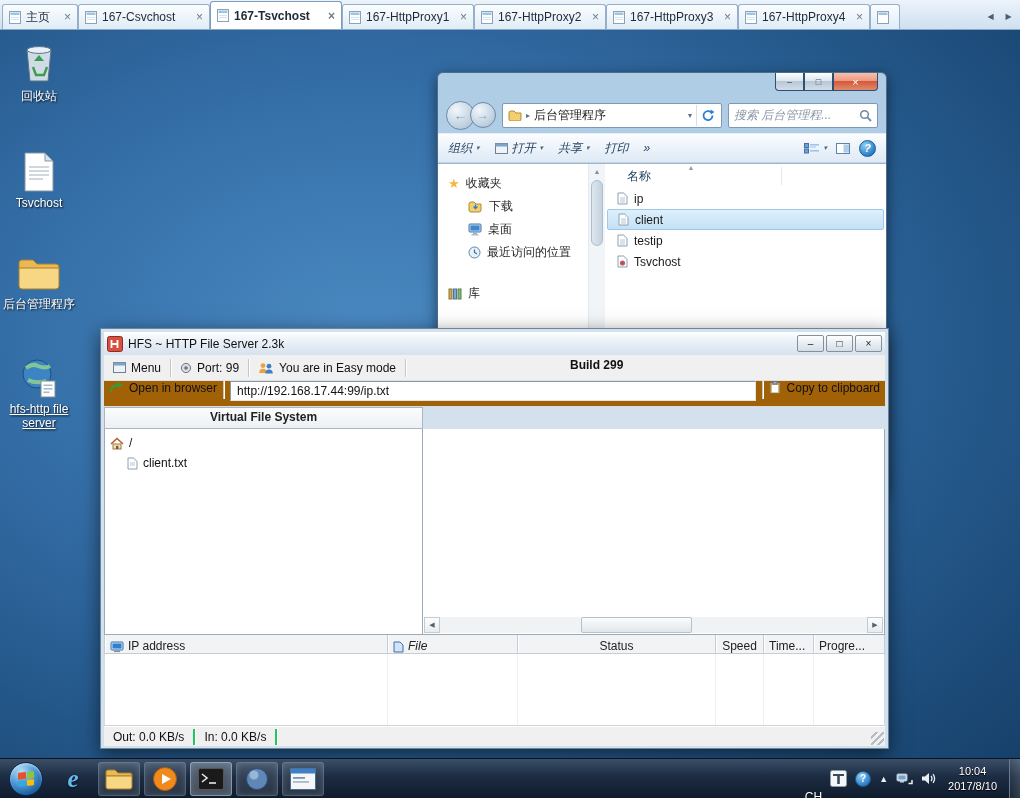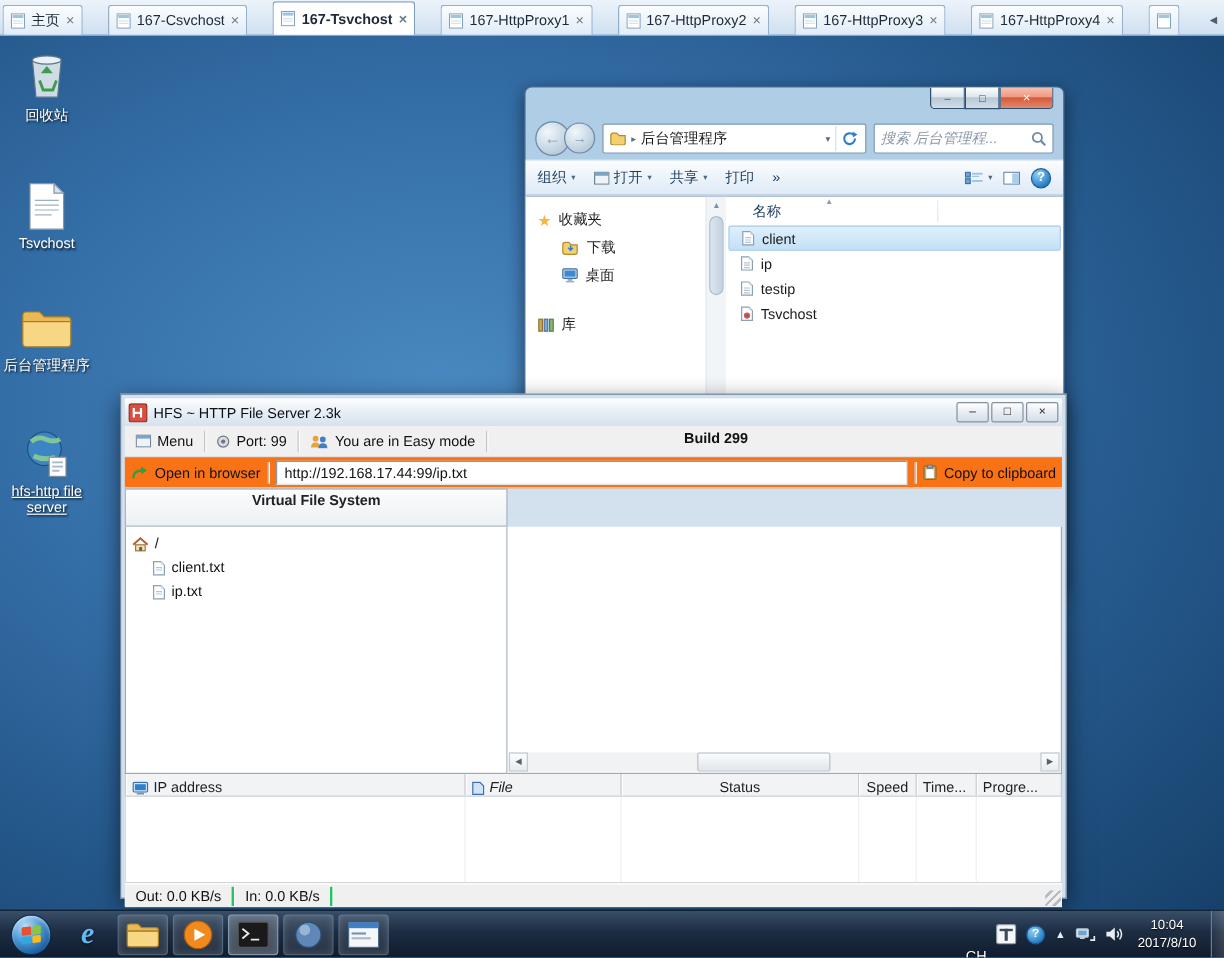--- a/index.html
+++ b/index.html
@@ -17,21 +17,21 @@
   #di-doc     { left:0; top:146px; }
   #di-folder  { left:0; top:246px; }
   #di-hfs     { left:0; top:352px;text-decoration:underline; }
 
   
   .tabbar { position:absolute; top:0; left:0; right:0; height:30px; z-index:15;
     background:linear-gradient(#ecf3fa,#cfe0f1); border-bottom:1px solid #8ca7c4;
     display:flex; align-items:flex-end; padding:0 2px; }
   .tab { height:25px; display:flex; align-items:center; gap:5px; padding:0 6px;
     background:linear-gradient(#fbfdfe,#e0ecf7); border:1px solid #96b0cc; border-bottom:none;
-    border-radius:3px 3px 0 0; margin-right:21px; font-size:12px; color:#1e2a38; width:132px; }
+    border-radius:3px 3px 0 0; margin-right:0; font-size:12px; color:#1e2a38; width:132px; }
   .tab.small { width:76px; }
   .tab.stub  { width:30px; }
   .tab.active { background:#fff; font-weight:bold; height:28px; border-color:#7d9bbd; }
   .tab .lbl { flex:1; overflow:hidden; white-space:nowrap; text-overflow:ellipsis; }
   .tab .x { color:#6b7c8d; font-size:12px; line-height:1; }
   .tabnav { margin-left:auto; display:flex; gap:3px; align-items:center; height:26px; padding-right:2px; }
   .nbtn { width:15px; height:20px; font-size:8px; color:#4a5e74; display:flex; align-items:center; justify-content:center; }
 
   
   #explorer { position:absolute; left:437px; top:72px; width:450px; height:420px; z-index:5;
@@ -52,21 +52,21 @@
   .addr { flex:1; height:25px; background:#fff; border:1px solid #7e99b4; border-radius:2px;
     display:flex; align-items:center; margin:0 6px; padding:0 2px 0 5px; font-size:12px; gap:4px; color:#1a1a1a; }
   .addr .sp { flex:1; }
   .crumb { color:#5a6e84; font-size:8px; }
   .refreshseg { border-left:1px solid #d5e0ea; padding:0 4px; height:21px; display:flex; align-items:center; }
   .search { width:150px; height:25px; background:#fff; border:1px solid #7e99b4; border-radius:2px;
     display:flex; align-items:center; padding:0 5px; font-size:12px; color:#8a97a5; gap:4px; font-style:italic; }
   .search .sp { flex:1; overflow:hidden; white-space:nowrap; }
   .exp-toolbar { height:30px; background:linear-gradient(#fcfdfe,#eaf2fa 55%,#dfeaf6);
     border-top:1px solid #e7eff7; border-bottom:1px solid #c3d3e2;
-    display:flex; align-items:center; padding:0 10px; gap:15px; font-size:12px; color:#1e3c5c; }
+    display:flex; align-items:center; padding:0 10px; gap:15px; font-size:12px; color:#1e3c5c;font-style:italic; }
   .tbtn { display:flex; align-items:center; gap:4px; }
   .tb-caret { font-size:7px; color:#4a6885; }
   .tb-right { margin-left:auto; display:flex; gap:9px; align-items:center; }
   .helpcirc { width:17px; height:17px; border-radius:50%; border:1px solid #1c5d97; color:#fff;
     background:radial-gradient(circle at 35% 30%, #8fd0f5, #2a7fc6 70%, #1b5d9b);
     font-size:11px; font-weight:bold; display:flex; align-items:center; justify-content:center; }
   .exp-body { display:flex; background:#fff; height:327px; border-top:1px solid #9eb6cc; overflow:hidden; }
   .exp-side { width:150px; padding-top:8px; font-size:12px; color:#1f1f1f; flex:none; }
   .srow { height:23px; display:flex; align-items:center; gap:6px; padding-left:10px; }
   .srow.indent { padding-left:30px; }
@@ -91,26 +91,26 @@
     color:#111; position:relative; background:linear-gradient(#fdfeff,#e7eef6 50%,#d6e2ee); }
   .hfs-build { position:absolute; left:466px; font-weight:bold;margin-top:42px; }
   .hfs-caps { margin-left:auto; display:flex; gap:2px; }
   .hcb { width:27px; height:17px; border:1px solid #84909c; border-radius:2px; color:#222;
     background:linear-gradient(#fefefe,#e9eef4 48%,#d4dde7); font-size:10px;
     display:flex; align-items:center; justify-content:center; }
   .hfs-menu { height:26px; background:#f0f0f0; display:flex; align-items:center; font-size:12px; color:#111;
     border-bottom:1px solid #e0e0e0; }
   .mitem { display:flex; align-items:center; gap:5px; padding:0 9px; height:100%; }
   .msep { width:1px; height:18px; background:#c6c6c6; box-shadow:1px 0 0 #fff; }
-  .hfs-url { height:26px; background:#f97316; display:flex; align-items:center; gap:6px; padding:0 5px;
+  .hfs-url { height:26px; background:#a16207; display:flex; align-items:flex-start; gap:6px; padding:0 5px;
     font-size:12px; color:#111; border-bottom:1px solid #dadada; }
   .urlbox { flex:1; height:20px; background:#fff; border:1px solid; border-color:#8a98a5 #dfe5ea #dfe5ea #8a98a5;
     padding:0 6px; line-height:18px; color:#111; overflow:hidden; white-space:nowrap; }
   .hfs-heads { display:flex; }
-  .phead { height:32px; line-height:19px; text-align:center; font-size:12px; font-weight:bold; color:#222;
+  .phead { height:22px; line-height:19px; text-align:center; font-size:12px; font-weight:bold; color:#222;
     background:linear-gradient(#fbfcfd,#edf0f3); border:1px solid #aab6c1; }
   .phead.vfs { width:319px; } .phead.log { flex:1; border-left:none; }
   .hfs-panels { display:flex; height:206px; }
   .vfspanel { width:319px; background:#fff; border:1px solid #9cabb9; border-top:none; padding:4px 5px; font-size:12px; color:#111; }
   .logpanel { flex:1; background:#fff; border:1px solid #9cabb9; border-top:none; border-left:none; position:relative; }
   .trow { height:20px; display:flex; align-items:center; gap:5px; }
   .trow.child { padding-left:17px; }
   .hscroll { position:absolute; left:1px; right:1px; bottom:1px; height:16px; background:#f1f2f4; display:flex; }
   .hs-btn { width:16px; height:16px; border:1px solid #c2cad2; background:linear-gradient(#fdfdfe,#e8ecef);
     font-size:7px; color:#55626e; display:flex; align-items:center; justify-content:center; flex:none; }
@@ -422,20 +422,29 @@
         <span>
             <svg width="14" height="13">
               <rect x="1" y="1" width="12" height="8" rx="1" fill="#bcd9f0" stroke="#4a72a0"></rect>
               <rect x="2.5" y="2.5" width="9" height="5" fill="#3e88cf"></rect>
               <rect x="5" y="9.5" width="4" height="1.6" fill="#9ab0c4"></rect>
               <rect x="3.5" y="11.2" width="7" height="1.2" fill="#9ab0c4"></rect>
             </svg>
           </span>
         <span>桌面</span>
       </div>
+      <div class="srow indent">
+        <span>
+            <svg width="13" height="13">
+              <circle cx="6.5" cy="6.5" r="5.5" fill="#e8f1f8" stroke="#5b82a8"></circle>
+              <path d="M6.5 3.5 v3 l2.5 1.5" stroke="#2f6fae" fill="none" stroke-width="1.2"></path>
+            </svg>
+          </span>
+        <span>最近访问的位置</span>
+      </div>
       <div class="gap"></div>
       <div class="srow">
         <span>
             <svg width="14" height="13">
               <rect x="1" y="2" width="3" height="10" fill="#c9a85a" stroke="#8f7433"></rect>
               <rect x="5.5" y="2" width="3" height="10" fill="#7fa8d0" stroke="#4a72a0"></rect>
               <rect x="10" y="2" width="3" height="10" fill="#88b879" stroke="#567d49"></rect>
             </svg>
           </span>
         <span>库</span>
@@ -447,43 +456,43 @@
       <div class="thumb"></div>
       <span class="sa dn">▼</span>
     </div>
 
     <div class="exp-list">
       <div class="lhead">
         <span class="sort">▴</span>
         <span>名称</span>
         <span class="colline"></span>
       </div>
-      <div class="frow sel">
+      <div class="frow">
         <span>
             <svg width="11" height="13">
               <path d="M1 1 h6 l3 3 v8 h-9 z" fill="#fff" stroke="#8aa0b4"></path>
               <path d="M7 1 l3 3 h-3 z" fill="#d9e4ec"></path>
               <line x1="3" y1="6" x2="8" y2="6" stroke="#b6c5d2"></line>
               <line x1="3" y1="8" x2="8" y2="8" stroke="#b6c5d2"></line>
               <line x1="3" y1="10" x2="8" y2="10" stroke="#b6c5d2"></line>
             </svg>
           </span>
-        <span>client</span>
-      </div>
-      <div class="frow">
+        <span>ip</span>
+      </div>
+      <div class="frow sel">
         <span>
             <svg width="11" height="13">
               <path d="M1 1 h6 l3 3 v8 h-9 z" fill="#fff" stroke="#8aa0b4"></path>
               <path d="M7 1 l3 3 h-3 z" fill="#d9e4ec"></path>
               <line x1="3" y1="6" x2="8" y2="6" stroke="#b6c5d2"></line>
               <line x1="3" y1="8" x2="8" y2="8" stroke="#b6c5d2"></line>
               <line x1="3" y1="10" x2="8" y2="10" stroke="#b6c5d2"></line>
             </svg>
           </span>
-        <span>ip</span>
+        <span>client</span>
       </div>
       <div class="frow">
         <span>
             <svg width="11" height="13">
               <path d="M1 1 h6 l3 3 v8 h-9 z" fill="#fff" stroke="#8aa0b4"></path>
               <path d="M7 1 l3 3 h-3 z" fill="#d9e4ec"></path>
               <line x1="3" y1="6" x2="8" y2="6" stroke="#b6c5d2"></line>
               <line x1="3" y1="8" x2="8" y2="8" stroke="#b6c5d2"></line>
               <line x1="3" y1="10" x2="8" y2="10" stroke="#b6c5d2"></line>
             </svg>
@@ -597,31 +606,20 @@
       <div class="trow child">
         <span>
             <svg width="11" height="13">
               <path d="M1 1 h6 l3 3 v8 h-9 z" fill="#fff" stroke="#8aa0b4"></path>
               <path d="M7 1 l3 3 h-3 z" fill="#d9e4ec"></path>
               <line x1="3" y1="6" x2="8" y2="6" stroke="#b6c5d2"></line>
               <line x1="3" y1="8" x2="8" y2="8" stroke="#b6c5d2"></line>
             </svg>
           </span>
         <span>client.txt</span>
-      </div>
-      <div class="trow child">
-        <span>
-            <svg width="11" height="13">
-              <path d="M1 1 h6 l3 3 v8 h-9 z" fill="#fff" stroke="#8aa0b4"></path>
-              <path d="M7 1 l3 3 h-3 z" fill="#d9e4ec"></path>
-              <line x1="3" y1="6" x2="8" y2="6" stroke="#b6c5d2"></line>
-              <line x1="3" y1="8" x2="8" y2="8" stroke="#b6c5d2"></line>
-            </svg>
-          </span>
-        <span>ip.txt</span>
       </div>
     </div>
     <div class="logpanel">
       <div class="hscroll">
         <span class="hs-btn">◀</span>
         <span class="hs-track">
             <span class="hs-thumb"></span>
           </span>
         <span class="hs-btn">▶</span>
       </div>

